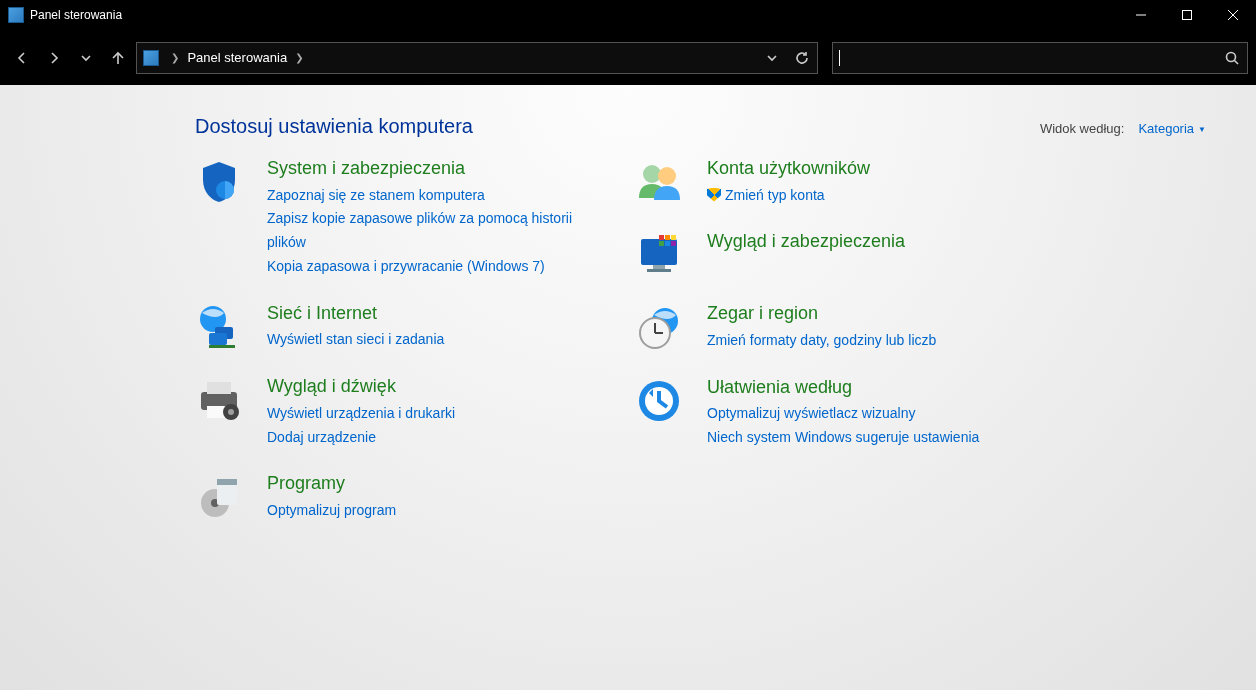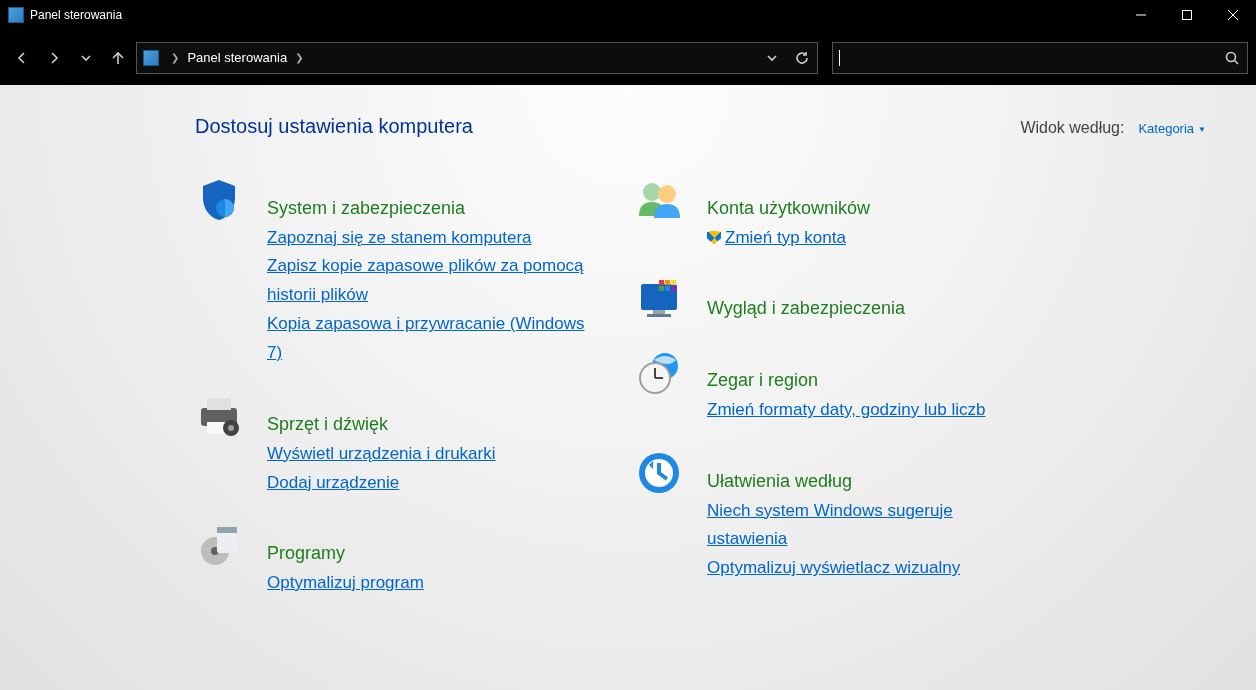--- a/index.html
+++ b/index.html
@@ -96,32 +96,32 @@
 
   .content {
     height: 605px;
     background: radial-gradient(ellipse at 50% 0%, #fdfdfd 0%, #f3f3f3 40%, #e1e1e1 100%);
     padding: 30px 40px 0 195px;
     color: #000;
   }
   .content-header {
     display: flex;
     align-items: baseline;
-    margin-bottom: 38px;
+    margin-bottom: 20px;
     padding-right: 10px;
   }
   .page-title {
     color: #003399;
     font-size: 20px;
     font-weight: 400;
     flex: 1;
   }
   .view-label {
     color: #444;
-    font-size: 16px;
+    font-size: 13px;
     margin-right: 14px;
   }
   .view-value {
     color: #0066cc;
     font-size: 13px;
   }
   .view-value .tri { font-size: 8px; margin-left: 4px; vertical-align: middle; }
 
   .columns {
     display: flex;
@@ -138,28 +138,26 @@
     flex: 0 0 48px;
     margin-right: 24px;
   }
   .cat-body { flex: 1; }
   .cat-title {
     color: #1e7e1e;
     font-size: 18px;
     font-weight: 400;
     margin-bottom: 4px;
     line-height: 1.2;
-    margin-top: 22px;
   }
   .cat-link {
     color: #0066cc;
-    font-size: 17px;
+    font-size: 14px;
     line-height: 1.7;
     display: block;
-    text-decoration: underline;
   }
   .cat-link.shield::before {
     content: "";
     display: inline-block;
     width: 14px; height: 14px;
     margin-right: 4px;
     vertical-align: -2px;
     background: conic-gradient(from 45deg, #0078d7 0 25%, #ffb900 25% 50%, #0078d7 50% 75%, #ffb900 75% 100%);
     clip-path: polygon(50% 0%, 100% 10%, 100% 55%, 50% 100%, 0% 55%, 0% 10%);
   }
@@ -263,33 +261,48 @@
             </svg>
         </div>
         <div class="cat-body">
           <div class="cat-title">System i zabezpieczenia</div>
           <a class="cat-link">Zapoznaj się ze stanem komputera</a>
           <a class="cat-link">Zapisz kopie zapasowe plików za pomocą historii plików</a>
           <a class="cat-link">Kopia zapasowa i przywracanie (Windows 7)</a>
         </div>
       </div>
 
+      <div class="category">
+        <div class="cat-icon">
+          <svg viewBox="0 0 48 48">
+              <circle cx="18" cy="16" r="13" fill="#2196f3"></circle>
+              <path d="M7 10 Q18 2 29 10 Q22 18 7 10" fill="#bbdefb"></path>
+              <rect x="20" y="24" width="18" height="12" rx="2" fill="#1565c0"></rect>
+              <rect x="14" y="30" width="18" height="12" rx="2" fill="#1976d2"></rect>
+              <rect x="14" y="42" width="26" height="3" fill="#2e7d32"></rect>
+            </svg>
+        </div>
+        <div class="cat-body">
+          <div class="cat-title">Sieć i Internet</div>
+          <a class="cat-link">Wyświetl stan sieci i zadania</a>
+        </div>
+      </div>
 
       <div class="category">
         <div class="cat-icon">
           <svg viewBox="0 0 48 48">
               <rect x="6" y="16" width="36" height="18" rx="3" fill="#616161"></rect>
               <rect x="12" y="6" width="24" height="12" fill="#e0e0e0"></rect>
               <rect x="12" y="30" width="24" height="12" fill="#fafafa"></rect>
               <circle cx="36" cy="36" r="8" fill="#424242"></circle>
               <circle cx="36" cy="36" r="3" fill="#9e9e9e"></circle>
             </svg>
         </div>
         <div class="cat-body">
-          <div class="cat-title">Sprzęt i dźwięk</div>
+          <div class="cat-title">Wygląd i dźwięk</div>
           <a class="cat-link">Wyświetl urządzenia i drukarki</a>
           <a class="cat-link">Dodaj urządzenie</a>
         </div>
       </div>
 
       <div class="category">
         <div class="cat-icon">
           <svg viewBox="0 0 48 48">
               <circle cx="20" cy="30" r="14" fill="#bdbdbd"></circle>
               <circle cx="20" cy="30" r="4" fill="#616161"></circle>
@@ -361,20 +374,20 @@
         <div class="cat-icon">
           <svg viewBox="0 0 48 48">
               <circle cx="24" cy="24" r="20" fill="#1e88e5"></circle>
               <circle cx="24" cy="24" r="14" fill="#fff"></circle>
               <path d="M24 14 L24 24 L32 30" stroke="#1e88e5" stroke-width="4" fill="none"></path>
               <polyline points="14,16 18,12 18,20" fill="#1e88e5"></polyline>
             </svg>
         </div>
         <div class="cat-body">
           <div class="cat-title">Ułatwienia według</div>
+          <a class="cat-link">Optymalizuj wyświetlacz wizualny</a>
           <a class="cat-link">Niech system Windows sugeruje ustawienia</a>
-          <a class="cat-link">Optymalizuj wyświetlacz wizualny</a>
         </div>
       </div>
 
     </div>
   </div>
 </div>
 
 </body></html>

